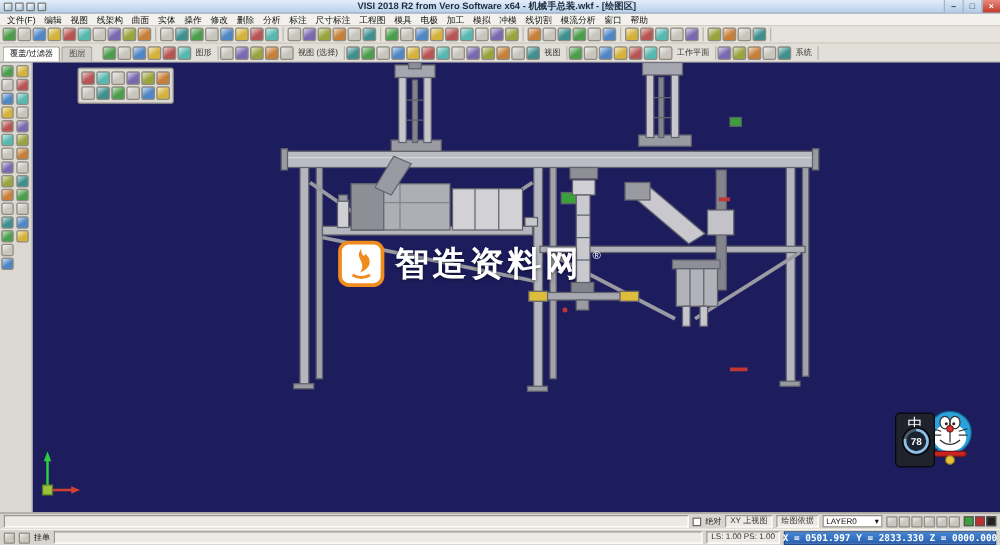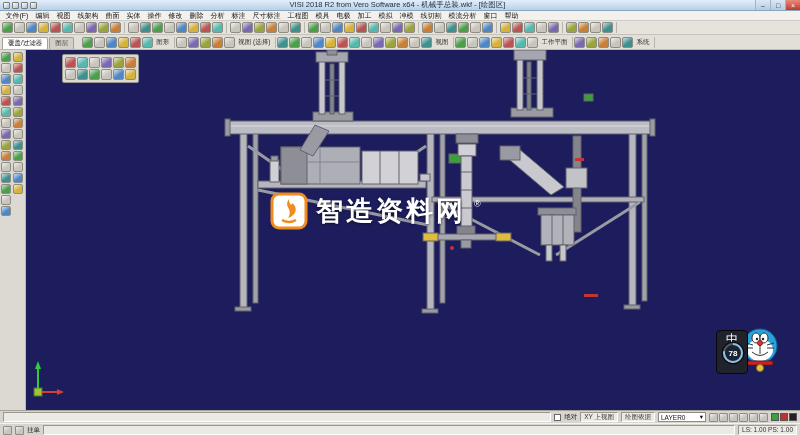--- a/index.html
+++ b/index.html
@@ -3,21 +3,21 @@
 <meta charset="utf-8">
 <style>
   :root{ --accent:#f08c1e; }
   *{box-sizing:border-box;}
   html,body{margin:0;padding:0;}
   body{width:800px;height:436px;overflow:hidden;position:relative;
        font-family:"Liberation Sans","DejaVu Sans",sans-serif;font-size:7px;
        background:#d8d5ce;color:#111;}
   
   .titlebar{height:11px;background:linear-gradient(#e3eefb,#b9d0e8);
-            border-bottom:1px solid #8aa5c0;display:flex;align-items:center;}
+            border-bottom:1px solid #8aa5c0;display:flex;align-items:center;font-weight:bold;}
   .qat{display:flex;gap:2px;padding:0 3px;}
   .qicon{width:7px;height:7px;border:1px solid #7d7a72;border-radius:1px;
          background:linear-gradient(145deg,#fff,#9fc0de);}
   .title{flex:1;text-align:center;font-size:7.5px;color:#1d2c3c;white-space:nowrap;overflow:hidden;}
   .winbtns{display:flex;height:100%;}
   .winbtn{width:15px;height:100%;display:flex;align-items:center;justify-content:center;
           font-size:7px;color:#234;border-left:1px solid #9fb4cc;background:linear-gradient(#dce8f5,#b4cbe4);cursor:default;}
   .winbtn.close{background:linear-gradient(#e88a7c,#c1392b);color:#fff;}
   
   .menubar{height:10px;background:#f2f1ee;border-bottom:1px solid #cfccc5;
@@ -475,13 +475,14 @@
       <span class="swatch" style="background: rgb(34, 34, 34);"></span>
     </div>
 </div>
 
 <div class="status2">
   <span class="s-ic"></span>
   <span class="s-ic"></span>
   <span class="lbl">挂单</span>
   <div class="inset flex1"></div>
   <div class="inset">LS: 1.00 PS: 1.00</div>
+  <div class="coords">X = 0501.997 Y = 2833.330 Z = 0000.000</div>
 </div>
 
 </body></html>

